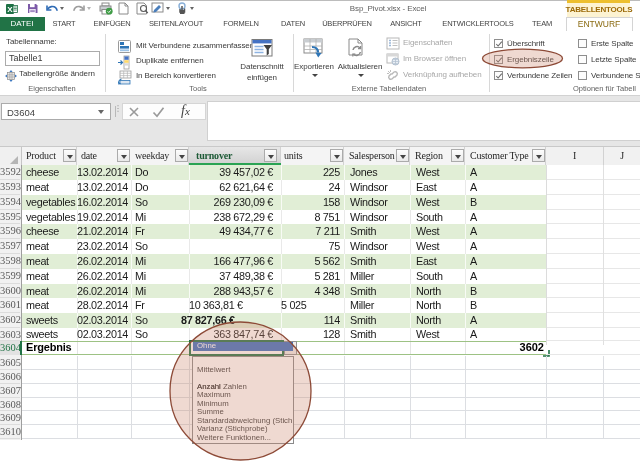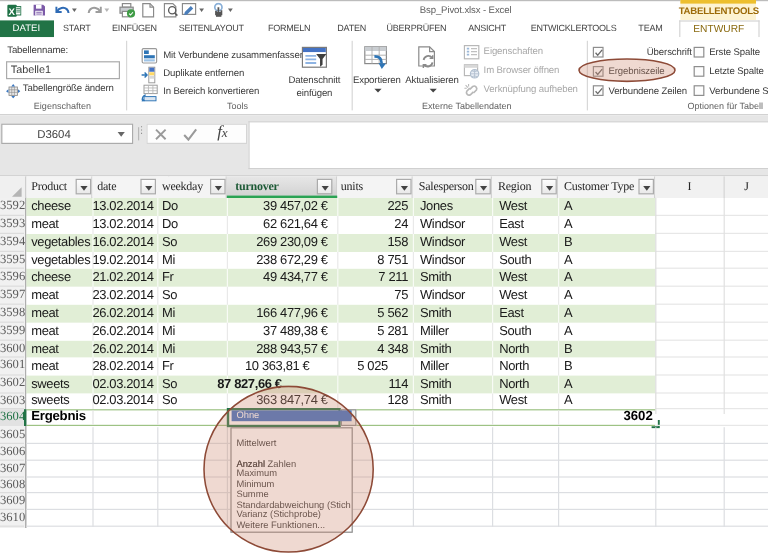--- a/index.html
+++ b/index.html
@@ -171,41 +171,41 @@
 <path d="M5.5 4.5 L3 7 a2.2 2.2 0 0 0 3 3 l2.5-2.5" fill="none" stroke="#b8b8b8" stroke-width="1.4"></path>
 <path d="M8.5 8.5 L11 6 a2.2 2.2 0 0 0 -3-3 L5.5 5.5" fill="none" stroke="#b8b8b8" stroke-width="1.4"></path>
 <path d="M2 2 l2 2 M1 4.5 h2 M4.5 1 v2" stroke="#b8b8b8" stroke-width="0.9"></path>
     </svg>
 <div class="glbl" style="left:403px;top:70px;">Verknüpfung aufheben</div>
 <div class="gl ctr" style="left:389px;top:84px;">Externe Tabellendaten</div>
 <div class="cb" style="left:494px;top:39px;"></div>
     <svg class="abs" style="left:495px;top:40px" width="8" height="8" viewBox="0 0 8 8">
       <path d="M1.3 4 l1.8 2 L6.8 1.6" fill="none" stroke="#6a6a6a" stroke-width="1.1"></path>
     </svg>
-<div class="rlbl" style="left:507px;top:38.5px;margin-left:32px;">Überschrift</div>
+<div class="rlbl" style="left:507px;top:38.5px;">Überschrift</div>
 <div class="cb" style="left:494px;top:55px;"></div>
     <svg class="abs" style="left:495px;top:56px" width="8" height="8" viewBox="0 0 8 8">
       <path d="M1.3 4 l1.8 2 L6.8 1.6" fill="none" stroke="#6a6a6a" stroke-width="1.1"></path>
     </svg>
 <div class="rlbl" style="left:507px;top:54.5px;">Ergebniszeile</div>
 <div class="cb" style="left:494px;top:71px;"></div>
     <svg class="abs" style="left:495px;top:72px" width="8" height="8" viewBox="0 0 8 8">
       <path d="M1.3 4 l1.8 2 L6.8 1.6" fill="none" stroke="#6a6a6a" stroke-width="1.1"></path>
     </svg>
 <div class="rlbl" style="left:507px;top:70.5px;">Verbundene Zeilen</div>
 <div class="cb" style="left:578px;top:39px;"></div>
 <div class="rlbl" style="left:591px;top:38.5px;">Erste Spalte</div>
 <div class="cb" style="left:578px;top:55px;"></div>
 <div class="rlbl" style="left:591px;top:54.5px;">Letzte Spalte</div>
 <div class="cb" style="left:578px;top:71px;"></div>
 <div class="rlbl" style="left:591px;top:70.5px;">Verbundene Sp</div>
 <div class="gl" style="left:573px;top:84px;">Optionen für Tabell</div>
 <div class="abs" style="left:0;top:96px;width:640px;height:50px;background:#e6e6e6;"></div>
 <div class="abs" style="left:1px;top:103px;width:110px;height:17px;background:#fff;border:1px solid #ababab;"></div>
-<div class="abs" style="left:7px;top:107px;font-size:9.5px;color:#444;margin-left:24px;">D3604</div>
+<div class="abs" style="left:7px;top:107px;font-size:9.5px;color:#444;">D3604</div>
 <div class="abs" style="left:98px;top:110px;border-left:3px solid transparent;border-right:3px solid transparent;border-top:4px solid #666;"></div>
 <div class="abs" style="left:115px;top:106px;width:1px;height:11px;background:#b8b8b8;"></div>
 <div class="abs" style="left:114px;top:104px;color:#8a8a8a;font-size:8px;letter-spacing:0;">⋮</div>
 <div class="abs" style="left:122px;top:103px;width:84px;height:17px;background:#fdfdfd;border:1px solid #d5d5d5;"></div>
 <svg class="abs" style="left:128px;top:106px" width="12" height="12" viewBox="0 0 12 12">
       <path d="M2 2 L10 10 M10 2 L2 10" stroke="#9a9a9a" stroke-width="1.6"></path>
     </svg>
 <svg class="abs" style="left:152px;top:106px" width="13" height="12" viewBox="0 0 13 12">
       <path d="M1.5 6.5 l3.5 3.8 L11.5 1.8" fill="none" stroke="#9a9a9a" stroke-width="1.7"></path>
     </svg>
@@ -420,22 +420,22 @@
 <div class="abs" style="left:189px;top:298.4px;width:1px;height:14.8px;background:#e9e9e9;"></div>
 <div class="abs" style="left:281px;top:298.4px;width:1px;height:14.8px;background:#e9e9e9;"></div>
 <div class="abs" style="left:344px;top:298.4px;width:1px;height:14.8px;background:#e9e9e9;"></div>
 <div class="abs" style="left:410px;top:298.4px;width:1px;height:14.8px;background:#e9e9e9;"></div>
 <div class="abs" style="left:465px;top:298.4px;width:1px;height:14.8px;background:#e9e9e9;"></div>
 <div class="abs ser" style="left:0;top:298.4px;width:20px;height:14.8px;font-size:10.5px;line-height:14.8px;color:#5a5a5a;text-align:right;border-bottom:1px solid #dcdcdc;">3601</div>
 <div class="abs" style="left:22px;top:298.4px;width:524px;height:14.8px;">
 <div class="cell" style="left:0px;width:55px;padding-left:4px;color:#1a1a1a;line-height:14.8px;">meat</div>
 <div class="cell" style="left:55px;width:54px;padding-right:3px;text-align:right;color:#1a1a1a;line-height:14.8px;">28.02.2014</div>
 <div class="cell" style="left:109px;width:58px;padding-left:4px;color:#1a1a1a;line-height:14.8px;">Fr</div>
-<div class="cell" style="left:167px;width:92px;padding-right:8px;text-align:center;color:#1a1a1a;line-height:14.8px;">10 363,81 €</div>
-<div class="cell" style="left:259px;width:63px;padding-right:4px;text-align:center;color:#1a1a1a;line-height:14.8px;">5 025</div>
+<div class="cell" style="left:167px;width:92px;padding-right:8px;text-align:left;color:#1a1a1a;line-height:14.8px;">10 363,81 €</div>
+<div class="cell" style="left:259px;width:63px;padding-right:4px;text-align:left;color:#1a1a1a;line-height:14.8px;">5 025</div>
 <div class="cell" style="left:322px;width:66px;padding-left:6px;color:#1a1a1a;line-height:14.8px;">Miller</div>
 <div class="cell" style="left:388px;width:55px;padding-left:6px;color:#1a1a1a;line-height:14.8px;">North</div>
 <div class="cell" style="left:443px;width:81px;padding-left:5px;color:#1a1a1a;line-height:14.8px;">B</div>
 </div>
 <div class="abs" style="left:546px;top:312.2px;width:94px;height:1px;background:#e7e7e7;"></div>
 <div class="abs" style="left:22px;top:313.2px;width:524px;height:14.8px;background:#e1eed6;"></div>
 <div class="abs" style="left:77px;top:313.2px;width:1px;height:14.8px;background:rgba(255,255,255,0.75);"></div>
 <div class="abs" style="left:131px;top:313.2px;width:1px;height:14.8px;background:rgba(255,255,255,0.75);"></div>
 <div class="abs" style="left:189px;top:313.2px;width:1px;height:14.8px;background:rgba(255,255,255,0.75);"></div>
 <div class="abs" style="left:281px;top:313.2px;width:1px;height:14.8px;background:rgba(255,255,255,0.75);"></div>

